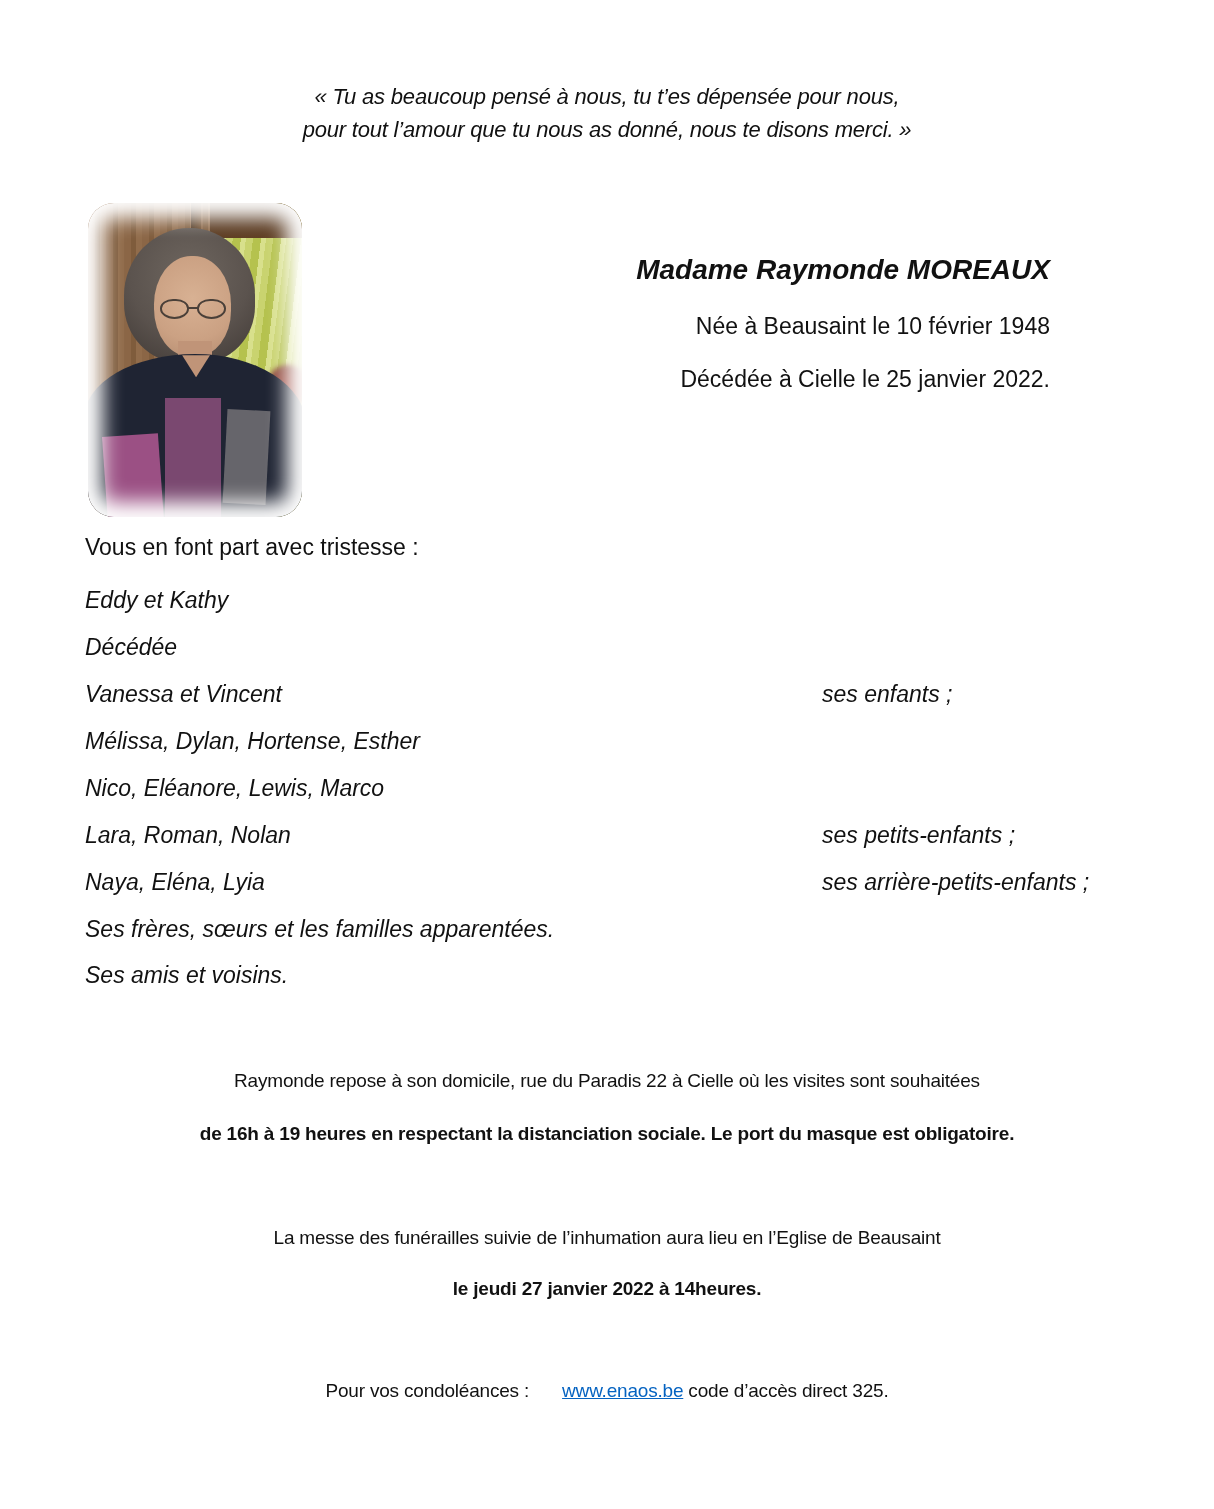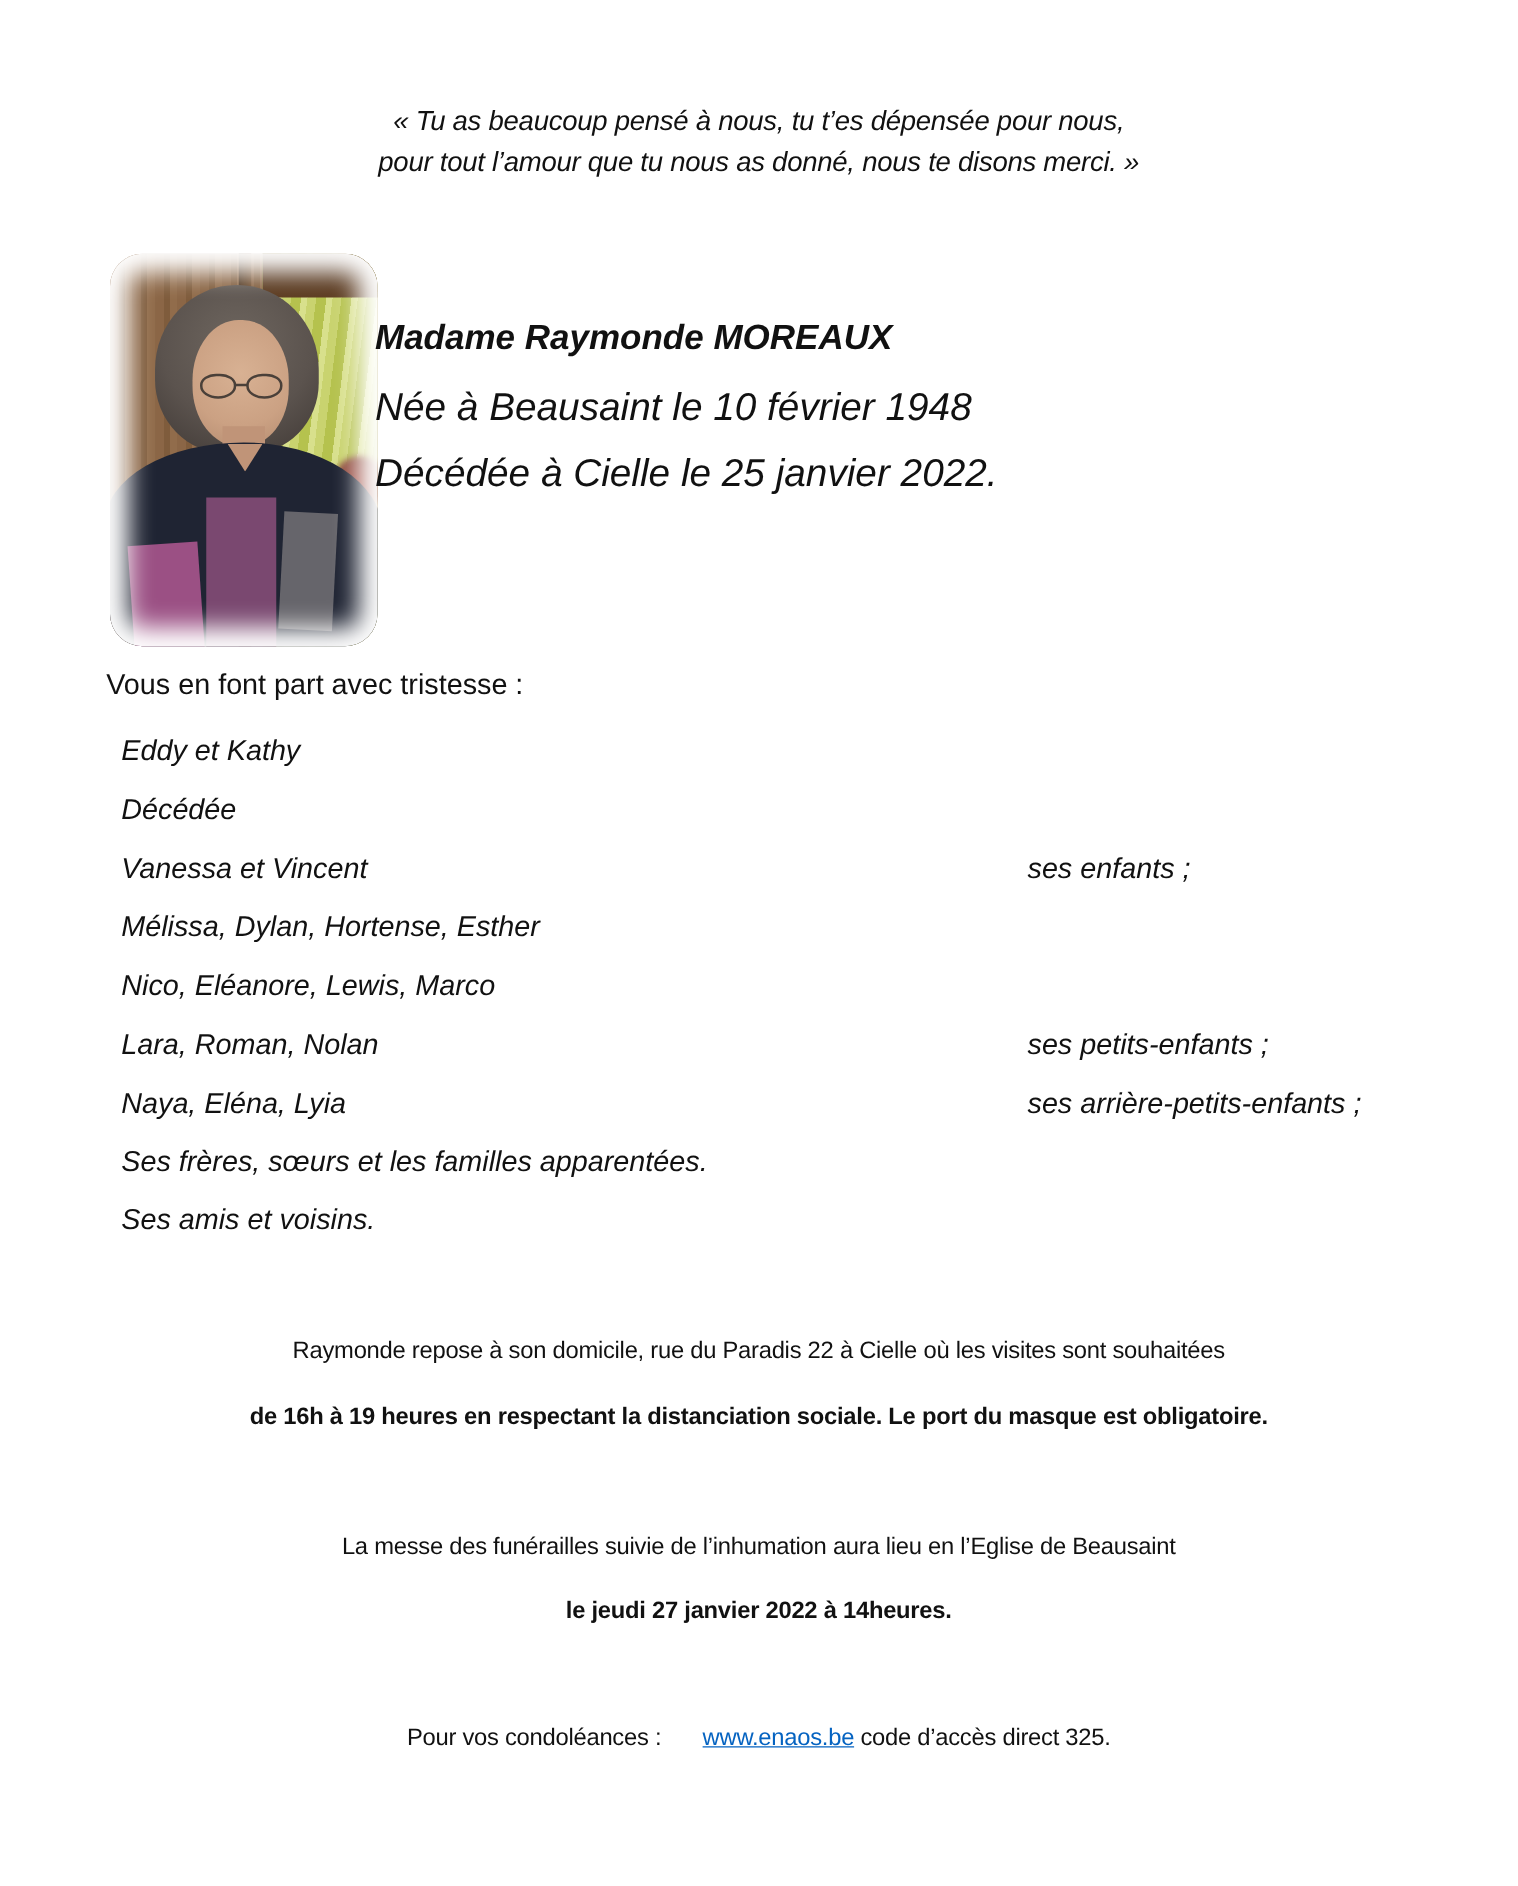--- a/index.html
+++ b/index.html
@@ -16,47 +16,46 @@
 
   
   .quote {
     top: 80px; left: 0; right: 0;
     text-align: center;
     font-style: italic;
     font-size: 22px;
     line-height: 33px;
     letter-spacing: -0.2px;
   }
-  .header-text { left: 300px; width: 750px; text-align: left; }
+  .header-text { left: 300px; width: 750px; text-align: right; }
   .title {
     top: 253px;
     font-weight: bold;
     font-style: italic;
     font-size: 28px;
     line-height: 34px;
   }
   .subline {
-    font-style: italic;
-    font-size: 31px;
+    font-size: 23px;
     line-height: 30px;
   }
   .birth { top: 311px; }
   .death { top: 364px; }
 
   .family-heading {
     top: 533px; left: 85px;
     font-size: 23px; line-height: 28px;
   }
   .frow {
     left: 0; right: 0;
     height: 28px;
     font-size: 23px; line-height: 28px;
     font-style: italic;
   }
-  .fname { position: absolute; left: 85px; white-space: nowrap; margin-left: 12px; }
+  .fname { position: absolute; left: 85px; white-space: nowrap; }
   .frel  { position: absolute; left: 822px; white-space: nowrap; }
 
   .para {
     left: 0; right: 0;
     text-align: center;
     font-size: 19px;
     line-height: 30px;
     letter-spacing: -0.2px;
   }
   .bold { font-weight: bold; }

